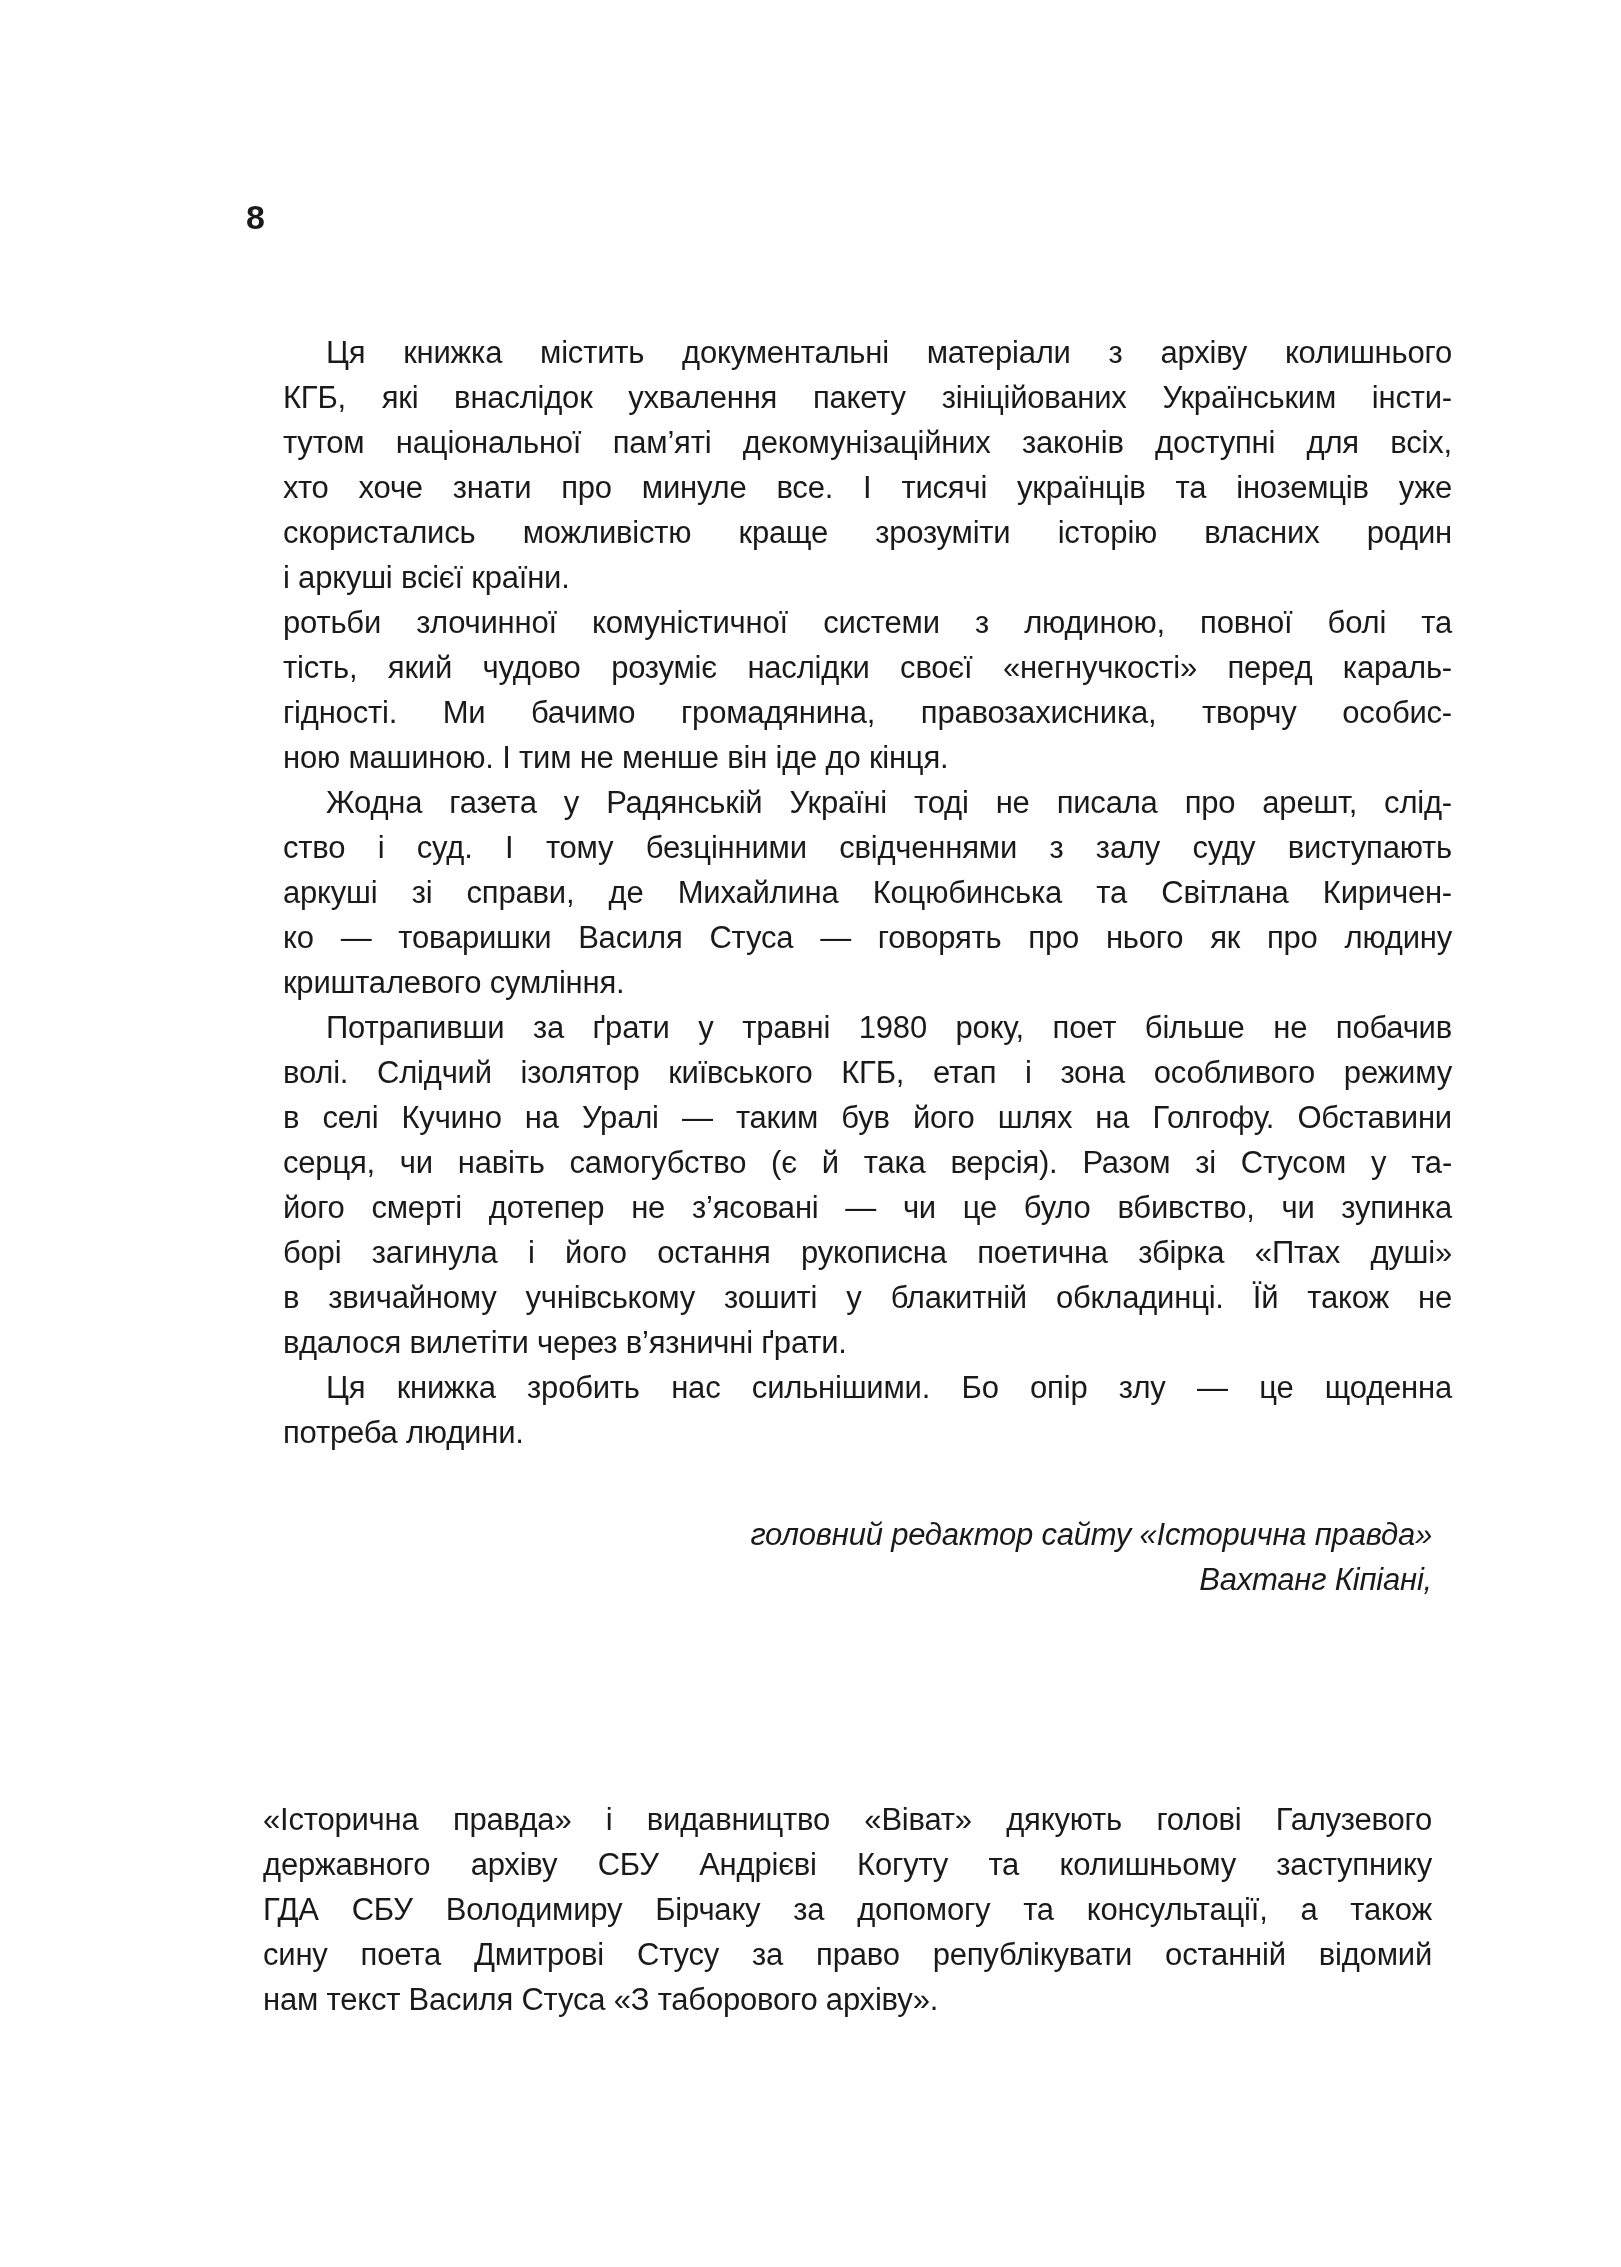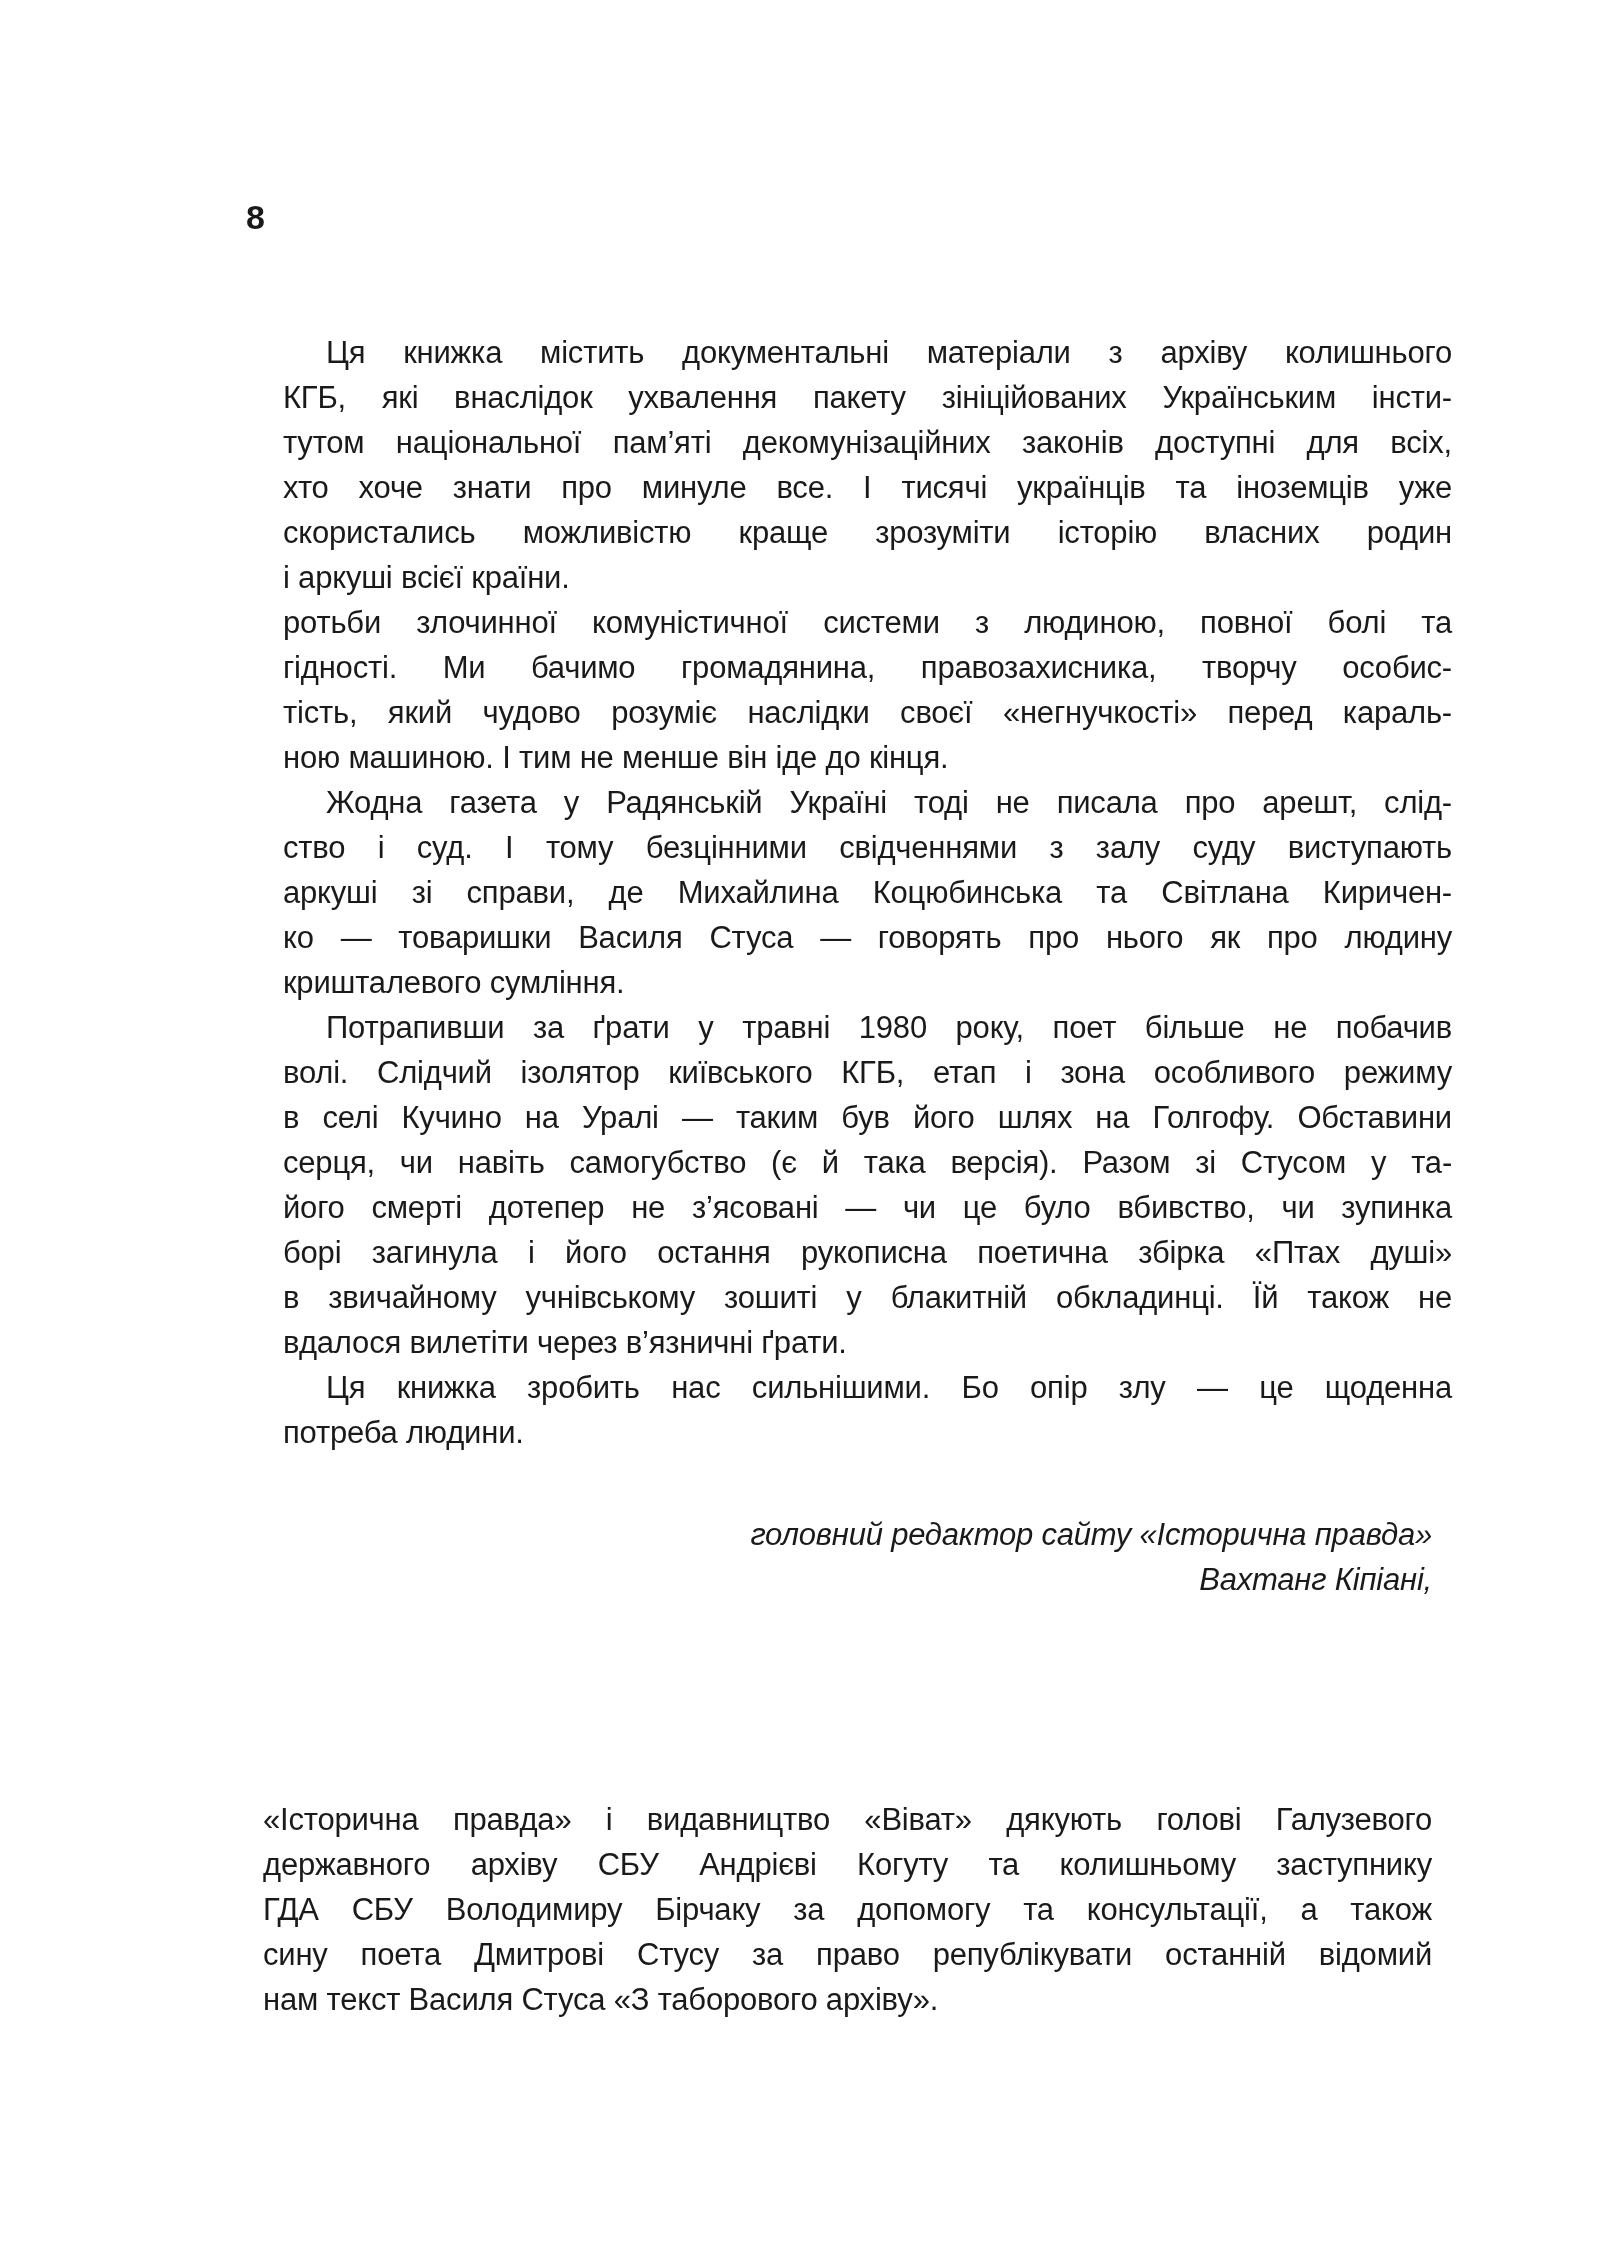--- a/index.html
+++ b/index.html
@@ -89,22 +89,22 @@
       <div class="paragraph">
         <div class="line line-indent">Ця книжка містить документальні матеріали з архіву колишнього</div>
         <div class="line">КГБ, які внаслідок ухвалення пакету зініційованих Українським інсти-</div>
         <div class="line">тутом національної пам’яті декомунізаційних законів доступні для всіх,</div>
         <div class="line">хто хоче знати про минуле все. І тисячі українців та іноземців уже</div>
         <div class="line">скористались можливістю краще зрозуміти історію власних родин</div>
         <div class="line line-last">і аркуші всієї країни.</div>
       </div>
       <div class="paragraph">
         <div class="line">ротьби злочинної комуністичної системи з людиною, повної болі та</div>
+        <div class="line">тість, який чудово розуміє наслідки своєї «негнучкості» перед караль-</div>
         <div class="line">гідності. Ми бачимо громадянина, правозахисника, творчу особис-</div>
-        <div class="line">тість, який чудово розуміє наслідки своєї «негнучкості» перед караль-</div>
         <div class="line line-last">ною машиною. І тим не менше він іде до кінця.</div>
       </div>
       <div class="paragraph">
         <div class="line line-indent">Жодна газета у Радянській Україні тоді не писала про арешт, слід-</div>
         <div class="line">ство і суд. І тому безцінними свідченнями з залу суду виступають</div>
         <div class="line">аркуші зі справи, де Михайлина Коцюбинська та Світлана Киричен-</div>
         <div class="line">ко — товаришки Василя Стуса — говорять про нього як про людину</div>
         <div class="line line-last">кришталевого сумління.</div>
       </div>
       <div class="paragraph">

